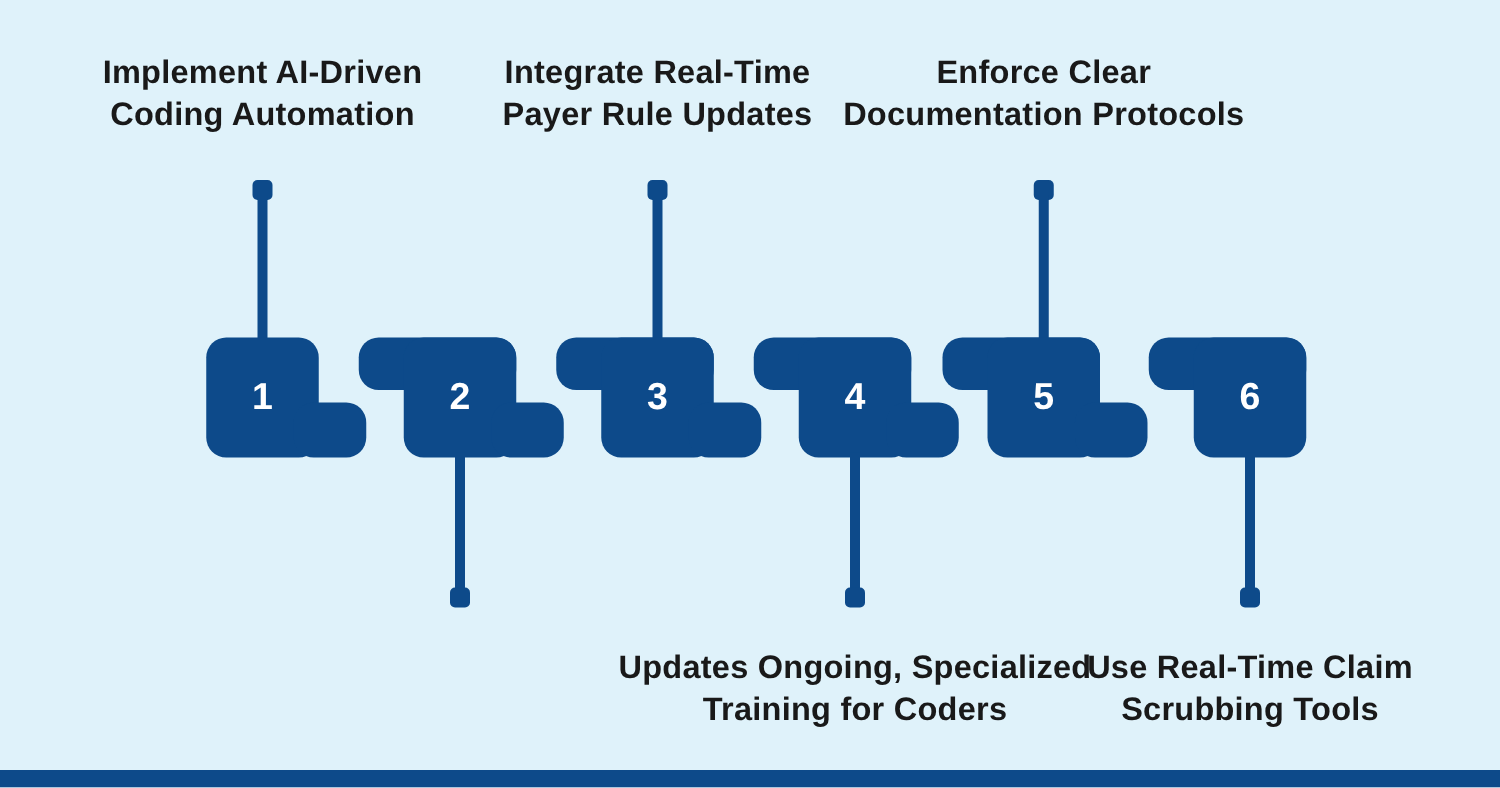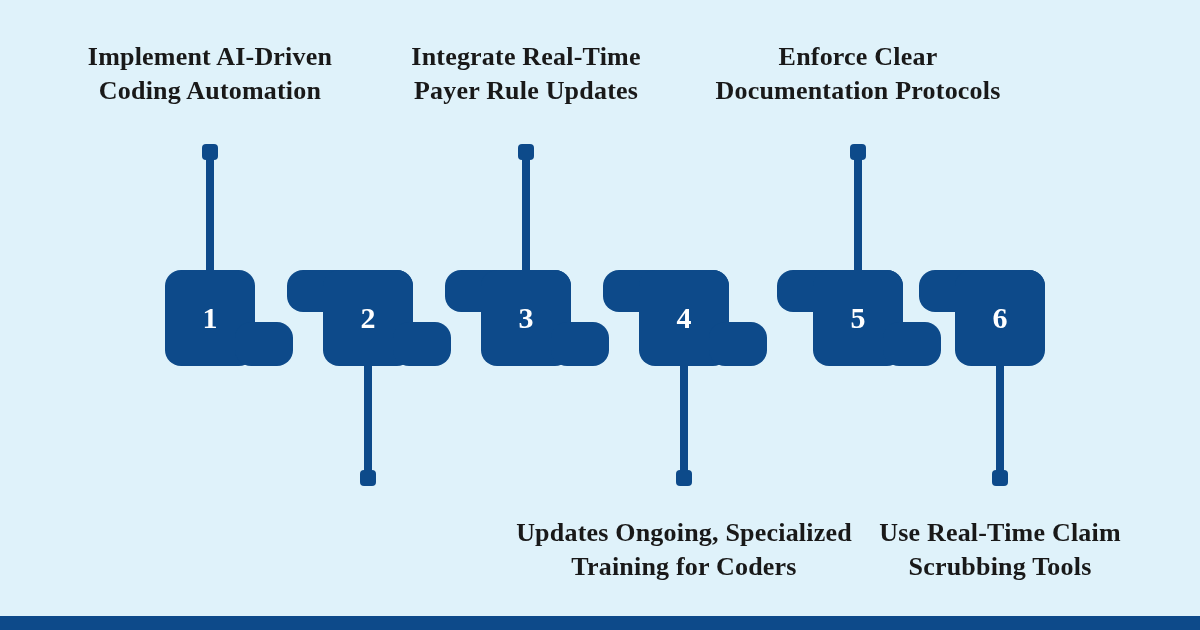--- a/index.html
+++ b/index.html
@@ -1,21 +1,21 @@
 <!DOCTYPE html>
 <html style="--background: #dff2fa; --navy: #0d4a8a; --text: #191919; --number: #ffffff;"><head>
 <meta charset="utf-8">
 <style>
   :root{
     --background:#dff2fa;
     --navy:#0d4a8a;
     --text:#191919;
     --number:#ffffff;
   }
-  *{margin:0;padding:0;box-sizing:border-box;font-family:Liberation Serif, serif;}
+  *{margin:0;padding:0;box-sizing:border-box;}
   html,body{width:1200px;height:630px;}
   body{
     position:relative;
     width:1200px;height:630px;
     overflow:hidden;
     background:var(--background);
     font-family:"Liberation Sans", sans-serif;
   }
   .canvas{position:absolute;inset:0;}
   .step{position:absolute;top:0;width:440px;height:630px;}
@@ -49,21 +49,21 @@
     display:flex;align-items:center;justify-content:center;
     color:var(--number);
     font-size:30px;font-weight:700;
   }
   .footer-bar{
     position:absolute;left:0;top:616px;width:1200px;height:14px;
     background:var(--navy);
   }
   
   .s0{left:-10px;} .s1{left:148px;} .s2{left:306px;}
-  .s3{left:464px;} .s4{left:638px;} .s5{left:780px;}
+  .s3{left:464px;} .s4{left:615px;} .s5{left:780px;}
 </style>
 </head>
 <body>
 
 <div class="canvas">
 
   <div class="step s0">
     <div class="label top">Implement AI-Driven
 Coding Automation</div>
     <div class="cap cap-top"></div>

